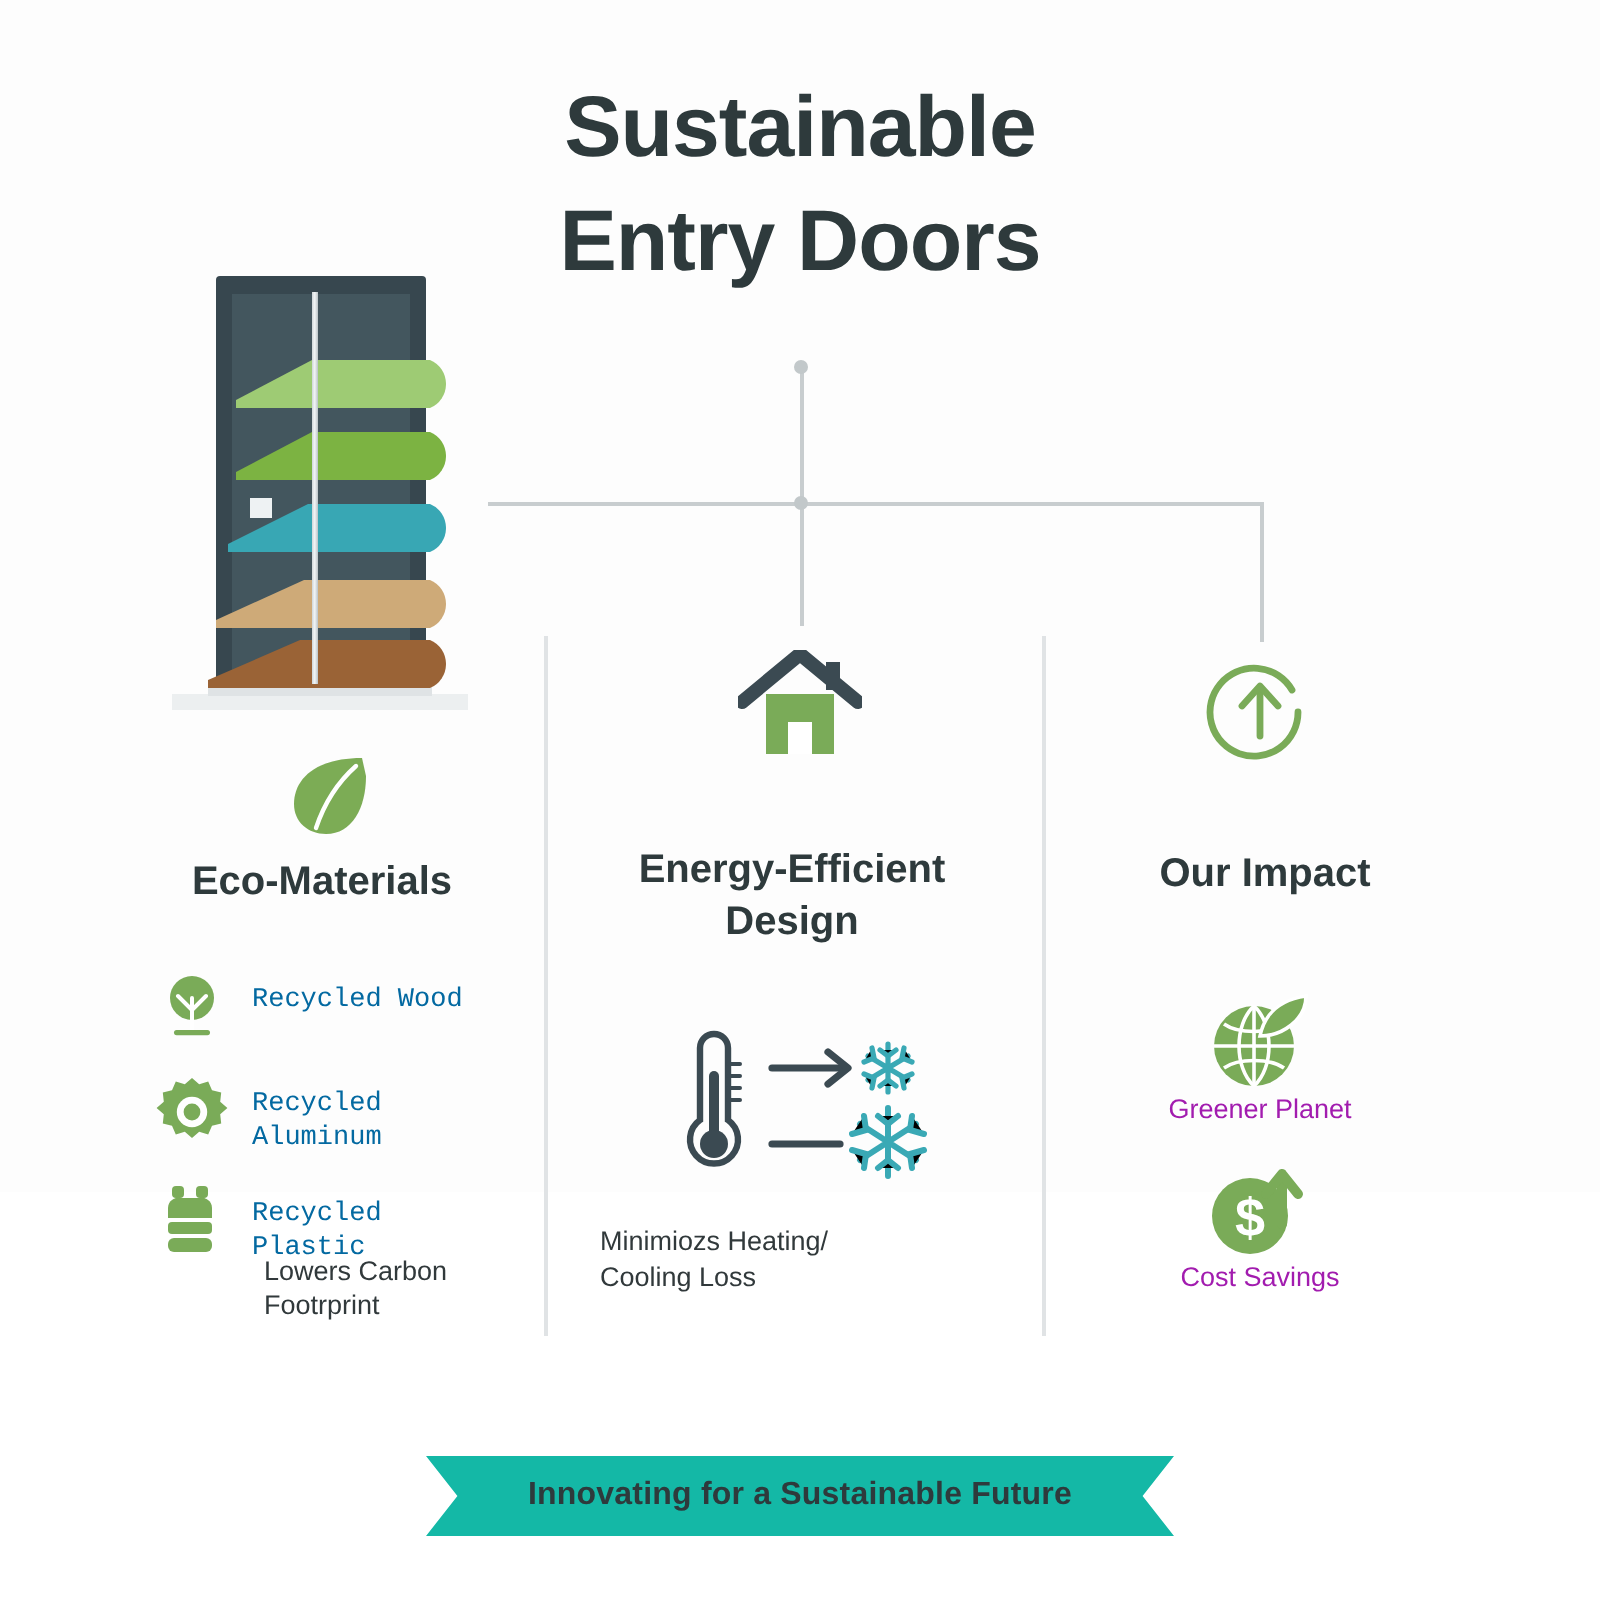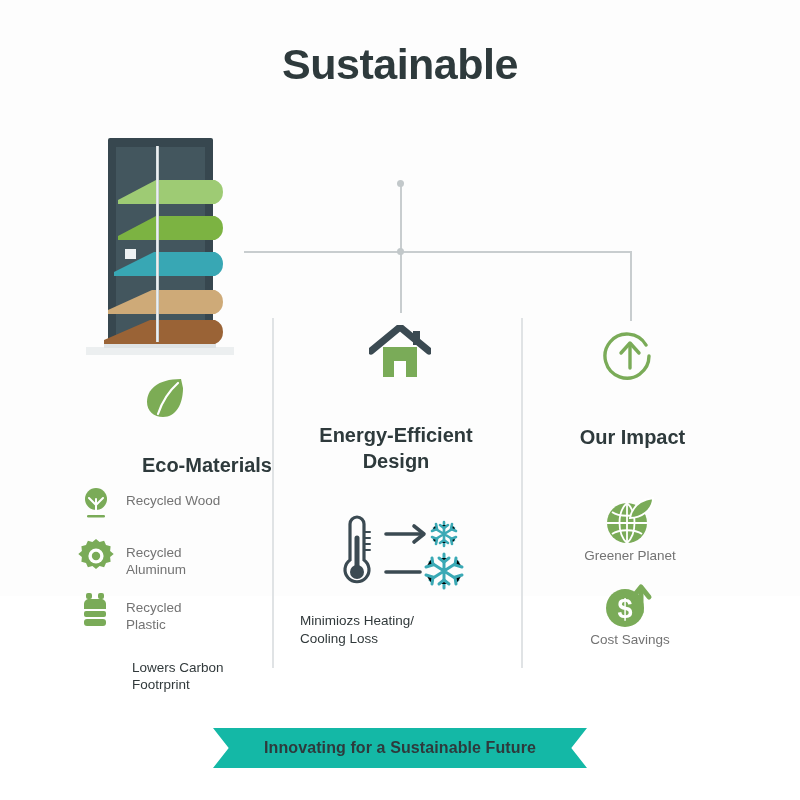--- a/index.html
+++ b/index.html
@@ -159,21 +159,21 @@
 
   
   .sec-title {
     position: absolute;
     text-align: center;
     color: #2e3a3c;
     font-size: 20px;
     font-weight: bold;
     line-height: 1.3;
   }
-  .sec-title-left  { left: 50px;  top: 452px; width: 222px; text-align: right; }
+  .sec-title-left  { left: 50px;  top: 428px; width: 222px; }
   .sec-title-mid   { left: 276px; top: 422px; width: 240px; }
   .sec-title-right { left: 530px; top: 424px; width: 205px; }
 
   
   .eco-list {
     position: absolute;
     left: 76px;
     top: 485px;
     width: 200px;
   }
@@ -186,25 +186,26 @@
   }
   .eco-icon {
     width: 40px;
     min-width: 40px;
     height: 38px;
     display: flex;
     align-items: center;
     justify-content: center;
   }
   .eco-label {
-    color: #737373;
+    color: #0369a1;
     font-size: 13.5px;
     line-height: 1.24;
     padding-top: 8px;
     padding-left: 10px;
+    font-family: Liberation Mono, monospace;
   }
   .eco-sub {
     position: absolute;
     left: 132px;
     top: 628px;
     width: 150px;
     color: #31393b;
     font-size: 13.5px;
     line-height: 1.24;
   }
@@ -240,21 +241,21 @@
   .impact-item {
     position: absolute;
     width: 180px;
     text-align: center;
   }
   .impact-item .ii-icon {
     display: flex;
     justify-content: center;
   }
   .impact-item .ii-label {
-    color: #737373;
+    color: #a21caf;
     font-size: 13.5px;
     margin-top: 6px;
   }
   .impact-planet  { left: 540px; top: 496px; }
   .impact-savings { left: 540px; top: 582px; }
   .ribbon-inner {
     position: absolute;
     left: 213px;
     top: 728px;
     width: 374px;
@@ -272,20 +273,21 @@
     letter-spacing: 0.1px;
   }
 </style>
 </head>
 <body>
 
 <div class="canvas">
 
   <div class="title">
     <span>Sustainable</span>
+    <span class="line2">Entry Doors</span>
   </div>
 
   <div class="connector-h"></div>
   <div class="connector-v-up"></div>
   <div class="connector-v-mid"></div>
   <div class="connector-v-right"></div>
   <div class="dot dot-top"></div>
   <div class="dot dot-mid"></div>
 
   <div class="divider divider-left"></div>
@@ -368,21 +370,21 @@
           <path d="M6 12 C6 8 10 7 10 7 L24 7 C24 7 28 8 28 12 L28 17 L6 17 Z" fill="#7aab58"></path>
           <rect x="6" y="19" width="22" height="6" rx="2" fill="#7aab58"></rect>
           <rect x="6" y="27" width="22" height="7" rx="3" fill="#7aab58"></rect>
         </svg>
       </span>
       <span class="eco-label" style="white-space:pre-line;">Recycled
 Plastic</span>
     </div>
   </div>
 
-  <div class="eco-sub" style="white-space:pre-line;margin-top:32px;">Lowers Carbon
+  <div class="eco-sub" style="white-space:pre-line;">Lowers Carbon
 Footrprint</div>
 
   <div class="house-icon">
     <svg width="62" height="58" viewBox="0 0 62 58">
       <rect x="14" y="22" width="34" height="30" fill="#7aab58"></rect>
       <rect x="25" y="36" width="12" height="16" fill="#ffffff"></rect>
       <path d="M2 26 L31 2 L60 26" stroke="#3b4a52" stroke-width="7" fill="none" stroke-linejoin="round" stroke-linecap="round"></path>
       <rect x="44" y="6" width="7" height="14" fill="#3b4a52"></rect>
     </svg>
   </div>

